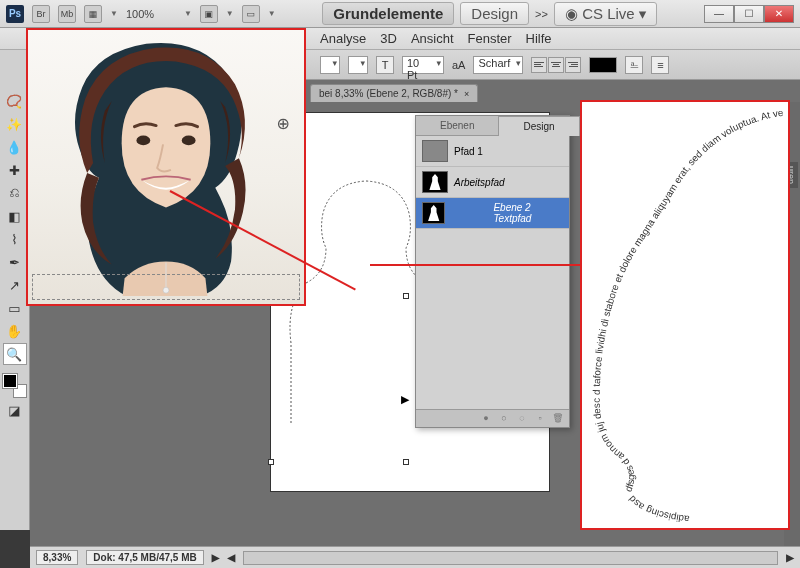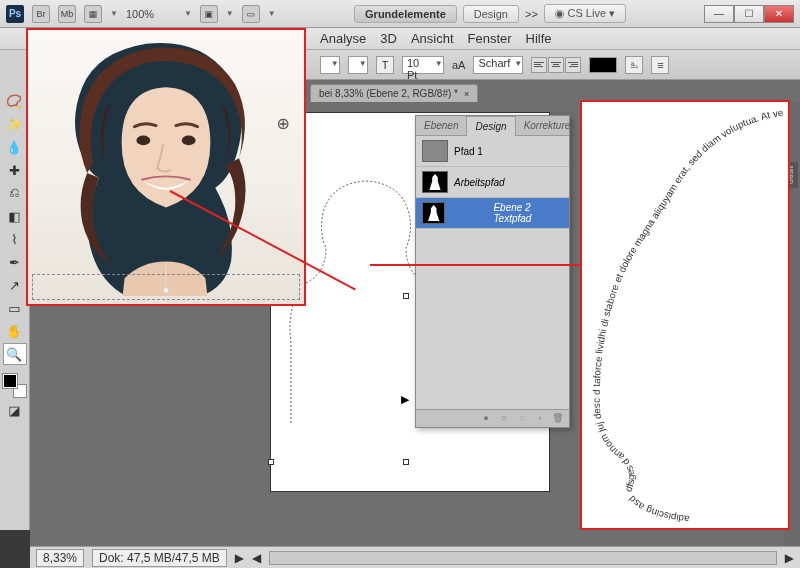--- a/index.html
+++ b/index.html
@@ -6,21 +6,21 @@
 body { width: 800px; height: 568px; background: #393939; overflow: hidden; position: relative; }
 
 
 .titlebar { height: 28px; background: linear-gradient(#e9e9e9,#d6d6d6); border-bottom:1px solid #999; display:flex; align-items:center; padding:0 6px; gap:8px; font-size:11px; color:#444;justify-content:space-between;}
 .tb-ico{width:18px;height:18px;display:inline-flex;align-items:center;justify-content:center;font-size:10px;border:1px solid transparent;}
 .tb-ps{background:#1a2e4a;color:#9cf;font-weight:bold;border-radius:2px;}
 .tb-box{background:#cfcfcf;border:1px solid #999;border-radius:2px;font-size:9px;}
 .tb-zoom{width:50px;}
 .tb-dd{font-size:8px;color:#666;}
 .tb-grp{display:flex;gap:6px;align-items:center;}
-.tb-btn{padding:2px 10px;border:1px solid #aaa;border-radius:3px;background:linear-gradient(#f5f5f5,#ddd);font-size:11px;color:#555;}
+.tb-btn{padding:2px 10px;border:1px solid #aaa;border-radius:3px;background:linear-gradient(#f5f5f5,#ddd);font-size:15px;color:#555;}
 .tb-btn.active{background:linear-gradient(#ddd,#c5c5c5);font-weight:bold;color:#333;}
 .winbtns{margin-left:auto;display:flex;gap:0;}
 .winbtn{width:30px;height:18px;border:1px solid #888;background:linear-gradient(#f5f5f5,#ddd);display:flex;align-items:center;justify-content:center;font-size:10px;}
 .winbtn.close{background:linear-gradient(#e77,#c33);color:#fff;}
 
 
 .menubar{height:22px;background:linear-gradient(#e6e6e6,#d8d8d8);display:flex;align-items:center;padding-left:320px;gap:14px;font-size:13px;color:#333;border-bottom:1px solid #aaa;}
 
 
 .optbar{height:30px;background:linear-gradient(#d8d8d8,#c8c8c8);border-bottom:1px solid #999;display:flex;align-items:center;padding-left:320px;gap:8px;font-size:11px;color:#333;}
@@ -48,28 +48,28 @@
 
 
 .workarea{position:absolute;left:30px;top:102px;right:0;bottom:22px;background:#6f6f6f;}
 .canvas{position:absolute;left:240px;top:10px;width:280px;height:380px;background:#fff;border:1px solid #333;}
 .silh{position:absolute;left:0;top:50px;width:190px;height:260px;}
 .silh path{fill:none;stroke:#555;stroke-width:1;stroke-dasharray:2,2;}
 .canvas .cursor{position:absolute;left:130px;top:280px;font-size:11px;color:#000;}
 .handle{position:absolute;width:6px;height:6px;border:1px solid #333;background:#fff;}
 
 
-.status{position:absolute;left:30px;bottom:0;right:0;height:22px;background:#d8d8d8;border-top:1px solid #999;display:flex;align-items:center;font-size:12px;color:#333;gap:8px;padding:0 6px;}
+.status{position:absolute;left:30px;bottom:0;right:0;height:22px;background:#d8d8d8;border-top:1px solid #999;display:flex;align-items:center;font-size:10px;color:#333;gap:8px;padding:0 6px;font-weight:bold;}
 .status .fld{border:1px solid #999;padding:1px 6px;background:#eee;}
 .status .track{flex:1;height:14px;background:#ccc;border:1px solid #999;}
 
 
 .panel{position:absolute;left:415px;top:115px;width:155px;background:#d2d2d2;border:1px solid #888;box-shadow:2px 2px 6px rgba(0,0,0,.3);font-size:10px;z-index:5;}
 .panel-tabs{display:flex;background:#c2c2c2;border-bottom:1px solid #999;}
-.ptab{padding:4px 8px;color:#555;font-style:italic;}
+.ptab{padding:4px 24px;color:#555;}
 .ptab.active{background:#d2d2d2;border:1px solid #999;border-bottom:none;margin-bottom:-1px;color:#222;}
 .prow{display:flex;align-items:center;gap:6px;padding:4px 6px;border-bottom:1px solid #bbb;}
 .prow.sel{background:#4a7bc8;color:#fff;gap:48px;}
 .pthumb{width:26px;height:22px;background:#888;border:1px solid #666;display:flex;align-items:center;justify-content:center;}
 .pthumb.sil{background:#000;}
 .pthumb.sil:before{content:"";width:14px;height:16px;background:#fff;clip-path:polygon(50% 0,70% 20%,70% 45%,90% 100%,10% 100%,30% 45%,30% 20%);}
 .pfill{height:180px;}
 .pfoot{height:18px;background:#c2c2c2;border-top:1px solid #999;display:flex;justify-content:flex-end;gap:4px;padding:2px 4px;}
 .pfoot span{width:14px;height:12px;font-size:9px;color:#777;display:inline-flex;align-items:center;justify-content:center;}
 

